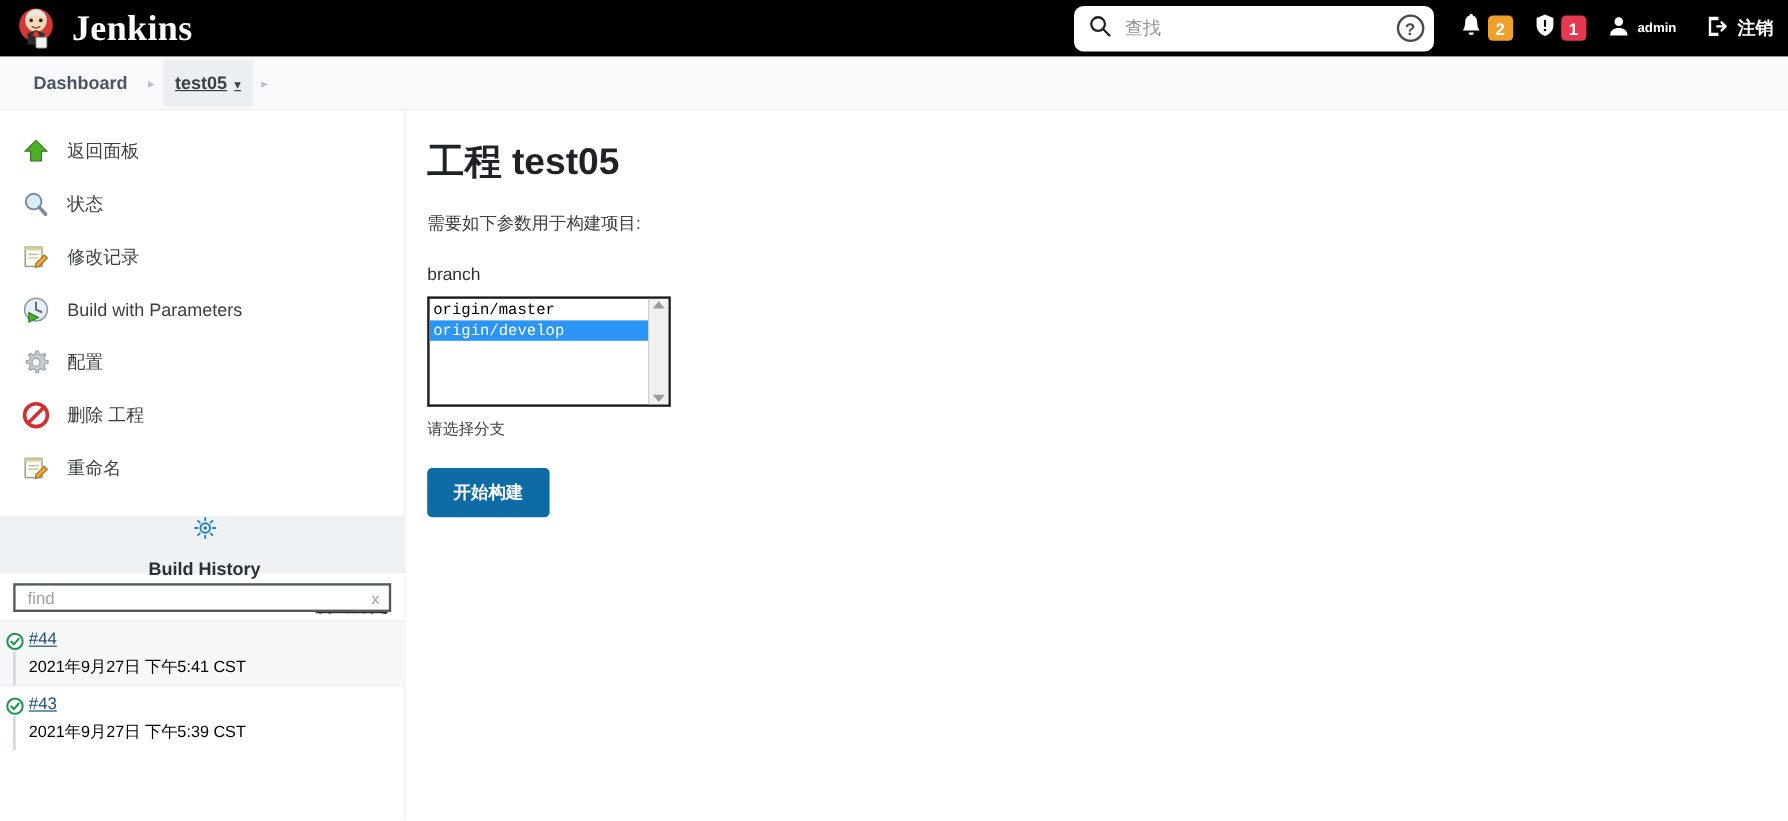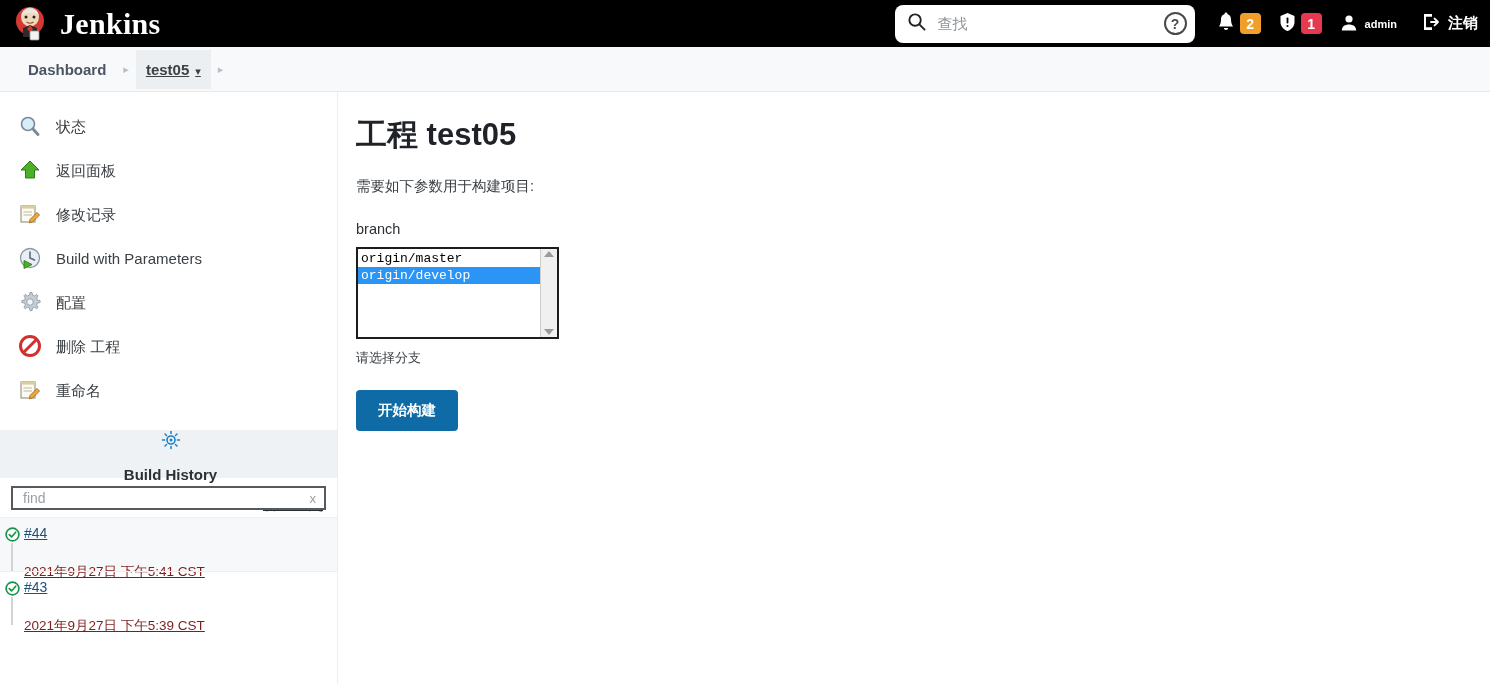--- a/index.html
+++ b/index.html
@@ -215,24 +215,23 @@
   .build-num {
     margin-left: 14px;
     font-size: 14px;
     color: #1f4e79;
     text-decoration: underline;
     cursor: pointer;
     display: inline-block;
   }
   .build-time {
     margin-left: 14px;
-    margin-top: 21px;
+    margin-top: 5px;
     font-size: 13.5px;
-    color: #7f1d1d;
-    text-decoration: underline;
+    color: #000000;
     cursor: pointer;
     display: block;
   }
 
   
   .content { flex: 1; padding: 24px 0 0 18px; background: #fff; }
   .page-title {
     font-size: 31px;
     font-weight: bold;
     color: #1f2328;
@@ -404,34 +403,34 @@
 
 <div class="page">
 
   <div class="sidebar">
 
     <div style="height:12px"></div>
 
     <div class="side-task">
       <span class="ico">
         <svg width="24" height="24" viewBox="0 0 24 24">
+          <path d="M12 3 L21 12 L16.5 12 L16.5 20 L7.5 20 L7.5 12 L3 12 Z" fill="#4caf2a" stroke="#2e7d14" stroke-width="1"></path>
+        </svg>
+      </span>
+      <span class="task-label">返回面板</span>
+    </div>
+
+    <div class="side-task">
+      <span class="ico">
+        <svg width="24" height="24" viewBox="0 0 24 24">
           <circle cx="10" cy="10" r="6.5" fill="#d8ecfa" stroke="#7a8a99" stroke-width="1.6"></circle>
           <line x1="14.8" y1="14.8" x2="20" y2="20.5" stroke="#7a8a99" stroke-width="3" stroke-linecap="round"></line>
         </svg>
       </span>
       <span class="task-label">状态</span>
-    </div>
-
-    <div class="side-task">
-      <span class="ico">
-        <svg width="24" height="24" viewBox="0 0 24 24">
-          <path d="M12 3 L21 12 L16.5 12 L16.5 20 L7.5 20 L7.5 12 L3 12 Z" fill="#4caf2a" stroke="#2e7d14" stroke-width="1"></path>
-        </svg>
-      </span>
-      <span class="task-label">返回面板</span>
     </div>
 
     <div class="side-task">
       <span class="ico">
         <svg width="24" height="24" viewBox="0 0 24 24">
           <rect x="3" y="4" width="14" height="16" fill="#fdfaf0" stroke="#9a9a8a" stroke-width="1.2"></rect>
           <rect x="3" y="4" width="14" height="2.6" fill="#d9cf9a"></rect>
           <line x1="5.5" y1="10" x2="14" y2="10" stroke="#b9b9a9" stroke-width="1"></line>
           <line x1="5.5" y1="13" x2="14" y2="13" stroke="#b9b9a9" stroke-width="1"></line>
           <path d="M12 17.5 L19 10.5 L21.5 13 L14.5 20 L11.5 20.8 Z" fill="#f0a83a" stroke="#a06a16" stroke-width="0.9"></path>

